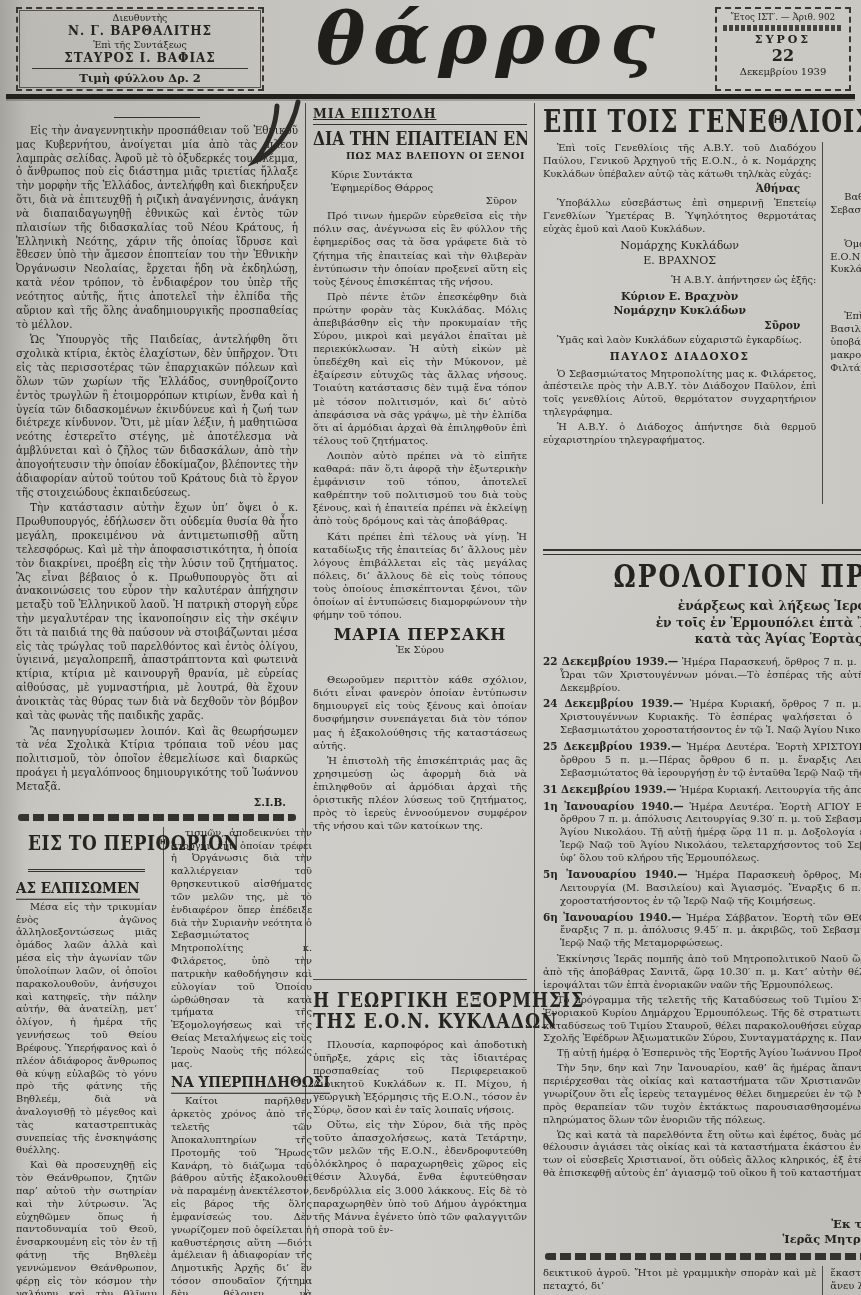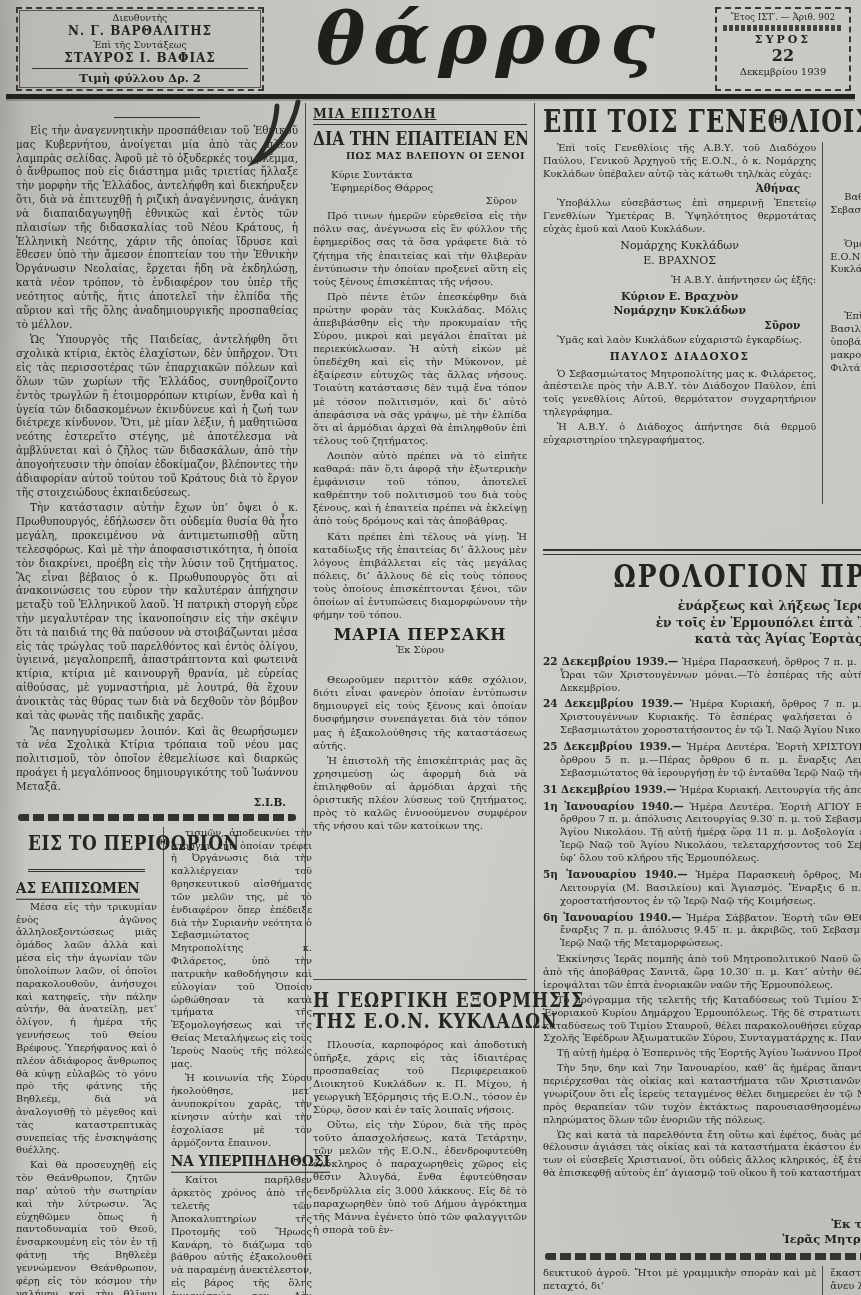--- a/index.html
+++ b/index.html
@@ -148,21 +148,20 @@
       <div class="split">
         <div class="subcol first">
           <h3 class="margin-head"><span>ΕΙΣ ΤΟ ΠΕΡΙΘΩΡΙΟΝ</span></h3>
           <h4 class="sub-head"><span>ΑΣ ΕΛΠΙΣΩΜΕΝ</span></h4>
           <p class="bp">Μέσα εἰς τὴν τρικυμίαν ἑνὸς ἀγῶνος ἀλληλοεξοντώσεως μιᾶς ὁμάδος λαῶν ἀλλὰ καὶ μέσα εἰς τὴν ἀγωνίαν τῶν ὑπολοίπων λαῶν, οἱ ὁποῖοι παρακολουθοῦν, ἀνήσυχοι καὶ κατηφεῖς, τὴν πάλην αὐτήν, θὰ ἀνατείλῃ, μετ’ ὀλίγον, ἡ ἡμέρα τῆς γεννήσεως τοῦ Θείου Βρέφους. Ὑπερήφανος καὶ ὁ πλέον ἀδιάφορος ἄνθρωπος θὰ κύψῃ εὐλαβῶς τὸ γόνυ πρὸ τῆς φάτνης τῆς Βηθλεέμ, διὰ νὰ ἀναλογισθῇ τὸ μέγεθος καὶ τὰς καταστρεπτικὰς συνεπείας τῆς ἐνσκηψάσης θυέλλης.</p>
           <p class="bp">Καὶ θὰ προσευχηθῇ εἰς τὸν Θεάνθρωπον, ζητῶν παρ’ αὐτοῦ τὴν σωτηρίαν καὶ τὴν λύτρωσιν. Ἂς εὐχηθῶμεν ὅπως ἡ παντοδυναμία τοῦ Θεοῦ, ἐνσαρκουμένη εἰς τὸν ἐν τῇ φάτνῃ τῆς Βηθλεὲμ γεννώμενον Θεάνθρωπον, φέρῃ εἰς τὸν κόσμον τὴν γαλήνην καὶ τὴν θλῖψιν διώξῃ, θὰ δείξῃ καὶ εἰς τοὺς διευθύνοντας τὰς τύχας τῶν λαῶν, τὴν ὁδὸν τῆς σωτηρίας.</p>
 
         </div>
         <div class="subcol second">
           <p class="bp">τισμῶν, ἀποδεικνύει τὴν στοργὴν τὴν ὁποίαν τρέφει ἡ Ὀργάνωσις διὰ τὴν καλλιέργειαν τοῦ θρησκευτικοῦ αἰσθήματος τῶν μελῶν της, μὲ τὸ ἐνδιαφέρον ὅπερ ἐπέδειξε διὰ τὴν Συριανὴν νεότητα ὁ Σεβασμιώτατος Μητροπολίτης κ. Φιλάρετος, ὑπὸ τὴν πατρικὴν καθοδήγησιν καὶ εὐλογίαν τοῦ Ὁποίου ὠρθώθησαν τὰ κατὰ τμήματα τῆς Ἐξομολογήσεως καὶ τῆς Θείας Μεταλήψεως εἰς τοὺς Ἱεροὺς Ναοὺς τῆς πόλεώς μας.</p>
-          <p class="bp">Ἡ κοινωνία τῆς Σύρου ἠκολούθησε, μετ’ ἀνυποκρίτου χαρᾶς, τὴν κίνησιν αὐτὴν καὶ τὴν ἐσχολίασε μὲ τὸν ἁρμόζοντα ἔπαινον.</p>
           <h4 class="sub-head"><span>ΝΑ ΥΠΕΡΠΗΔΗΘΩΣΙ</span></h4>
           <p class="bp">Καίτοι παρῆλθεν ἀρκετὸς χρόνος ἀπὸ τῆς τελετῆς τῶν Ἀποκαλυπτηρίων τῆς Προτομῆς τοῦ Ἥρωος Κανάρη, τὸ διάζωμα τοῦ βάθρου αὐτῆς ἐξακολουθεῖ νὰ παραμένῃ ἀνεκτέλεστον, εἰς βάρος τῆς ὅλης ἐμφανίσεώς του. Δὲν γνωρίζομεν ποῦ ὀφείλεται ἡ καθυστέρησις αὕτη —διότι ἀμέλειαν ἢ ἀδιαφορίαν τῆς Δημοτικῆς Ἀρχῆς δι’ ἓν τόσον σπουδαῖον ζήτημα δὲν θέλομεν νὰ πιστεύσωμεν— νομίζομεν ὅμως ὅτι, ὁσονδήποτε μεγάλα καὶ ἂν εἶναι τὰ τυχὸν ἐμπόδια, πρέπει νὰ εὑρεθῇ τρόπος νὰ ὑπερπηδηθῶσι καὶ τὸ ὅλον ἔργον νὰ τελειοποιηθῇ.</p>
         </div>
       </div>
     </div>
 
     <div class="col-mid">
       <section class="letter">
         <div class="kicker">ΜΙΑ ΕΠΙΣΤΟΛΗ</div>
         <h2 class="letter-head"><span>ΔΙΑ ΤΗΝ ΕΠΑΙΤΕΙΑΝ ΕΝ ΣΥΡΩ</span></h2>
@@ -170,21 +169,21 @@
         <div class="salutation pre">Κύριε Συντάκτα
 Ἐφημερίδος Θάρρος</div>
         <div class="sal-place">Σῦρον</div>
         <p class="bp">Πρό τινων ἡμερῶν εὑρεθεῖσα εἰς τὴν πόλιν σας, ἀνέγνωσα εἰς ἓν φύλλον τῆς ἐφημερίδος σας τὰ ὅσα γράφετε διὰ τὸ ζήτημα τῆς ἐπαιτείας καὶ τὴν θλιβερὰν ἐντύπωσιν τὴν ὁποίαν προξενεῖ αὕτη εἰς τοὺς ξένους ἐπισκέπτας τῆς νήσου.</p>
         <p class="bp">Πρὸ πέντε ἐτῶν ἐπεσκέφθην διὰ πρώτην φορὰν τὰς Κυκλάδας. Μόλις ἀπεβιβάσθην εἰς τὴν προκυμαίαν τῆς Σύρου, μικροὶ καὶ μεγάλοι ἐπαῖται μὲ περιεκύκλωσαν. Ἡ αὐτὴ εἰκὼν μὲ ὑπεδέχθη καὶ εἰς τὴν Μύκονον, μὲ ἐξαίρεσιν εὐτυχῶς τὰς ἄλλας νήσους. Τοιαύτη κατάστασις δὲν τιμᾷ ἕνα τόπον μὲ τόσον πολιτισμόν, καὶ δι’ αὐτὸ ἀπεφάσισα νὰ σᾶς γράψω, μὲ τὴν ἐλπίδα ὅτι αἱ ἁρμόδιαι ἀρχαὶ θὰ ἐπιληφθοῦν ἐπὶ τέλους τοῦ ζητήματος.</p>
         <p class="bp">Λοιπὸν αὐτὸ πρέπει νὰ τὸ εἰπῆτε καθαρά: πᾶν ὅ,τι ἀφορᾷ τὴν ἐξωτερικὴν ἐμφάνισιν τοῦ τόπου, ἀποτελεῖ καθρέπτην τοῦ πολιτισμοῦ του διὰ τοὺς ξένους, καὶ ἡ ἐπαιτεία πρέπει νὰ ἐκλείψῃ ἀπὸ τοὺς δρόμους καὶ τὰς ἀποβάθρας.</p>
         <p class="bp">Κάτι πρέπει ἐπὶ τέλους νὰ γίνῃ. Ἡ καταδίωξις τῆς ἐπαιτείας δι’ ἄλλους μὲν λόγους ἐπιβάλλεται εἰς τὰς μεγάλας πόλεις, δι’ ἄλλους δὲ εἰς τοὺς τόπους τοὺς ὁποίους ἐπισκέπτονται ξένοι, τῶν ὁποίων αἱ ἐντυπώσεις διαμορφώνουν τὴν φήμην τοῦ τόπου.</p>
         <div class="letter-sig">ΜΑΡΙΑ ΠΕΡΣΑΚΗ</div>
         <div class="letter-sig-sub">Ἐκ Σύρου</div>
         <p class="bp">Θεωροῦμεν περιττὸν κάθε σχόλιον, διότι εἶναι φανερὸν ὁποίαν ἐντύπωσιν δημιουργεῖ εἰς τοὺς ξένους καὶ ὁποίαν δυσφήμησιν συνεπάγεται διὰ τὸν τόπον μας ἡ ἐξακολούθησις τῆς καταστάσεως αὐτῆς.</p>
-        <p class="bp">Ἡ ἐπιστολὴ τῆς ἐπισκέπτριάς μας ἂς χρησιμεύσῃ ὡς ἀφορμὴ διὰ νὰ ἐπιληφθοῦν αἱ ἁρμόδιαι ἀρχαὶ τῆς ὁριστικῆς πλέον λύσεως τοῦ ζητήματος, πρὸς τὸ καλῶς ἐννοούμενον συμφέρον τῆς νήσου καὶ τῶν κατοίκων της.</p>
+        <p class="bp">Ἡ ἐπιστολὴ τῆς ἐπισκέπτριάς μας ἂς χρησιμεύσῃ ὡς ἀφορμὴ διὰ νὰ ἐπιληφθοῦν αἱ ἁρμόδιαι ἀρχαὶ τῆς ὁριστικῆς πλέον λύσεως τοῦ ζητήματος, πρὸς τὸ ἱερεὺς ἐννοούμενον συμφέρον τῆς νήσου καὶ τῶν κατοίκων της.</p>
       </section>
 
       <section>
         <h2 class="agri-head">
           <span>Η ΓΕΩΡΓΙΚΗ ΕΞΟΡΜΗΣΙΣ</span><br>
           <span>ΤΗΣ Ε.Ο.Ν. ΚΥΚΛΑΔΩΝ</span>
         </h2>
         <p class="bp">Πλουσία, καρποφόρος καὶ ἀποδοτικὴ ὑπῆρξε, χάρις εἰς τὰς ἰδιαιτέρας προσπαθείας τοῦ Περιφερειακοῦ Διοικητοῦ Κυκλάδων κ. Π. Μίχου, ἡ γεωργικὴ Ἐξόρμησις τῆς Ε.Ο.Ν., τόσον ἐν Σύρῳ, ὅσον καὶ ἐν ταῖς λοιπαῖς νήσοις.</p>
         <p class="bp">Οὕτω, εἰς τὴν Σύρον, διὰ τῆς πρὸς τοῦτο ἀπασχολήσεως, κατὰ Τετάρτην, τῶν μελῶν τῆς Ε.Ο.Ν., ἐδενδροφυτεύθη ὁλόκληρος ὁ παραχωρηθεὶς χῶρος εἰς θέσιν Ἀλυγδά, ἔνθα ἐφυτεύθησαν δενδρύλλια εἰς 3.000 λάκκους. Εἰς δὲ τὸ παραχωρηθὲν ὑπὸ τοῦ Δήμου ἀγρόκτημα τῆς Μάννα ἐγένετο ὑπὸ τῶν φαλαγγιτῶν ἡ σπορὰ τοῦ ἐν-</p>
       </section>

